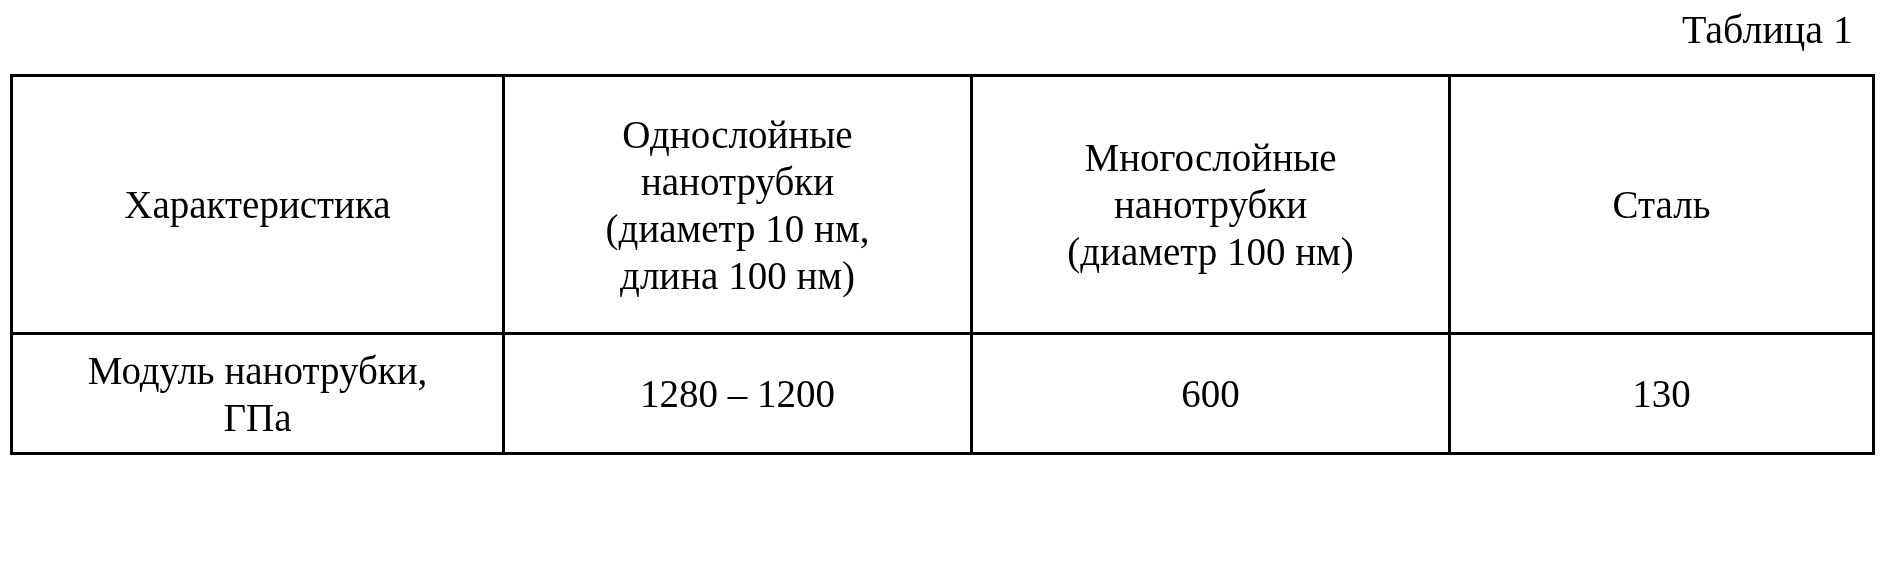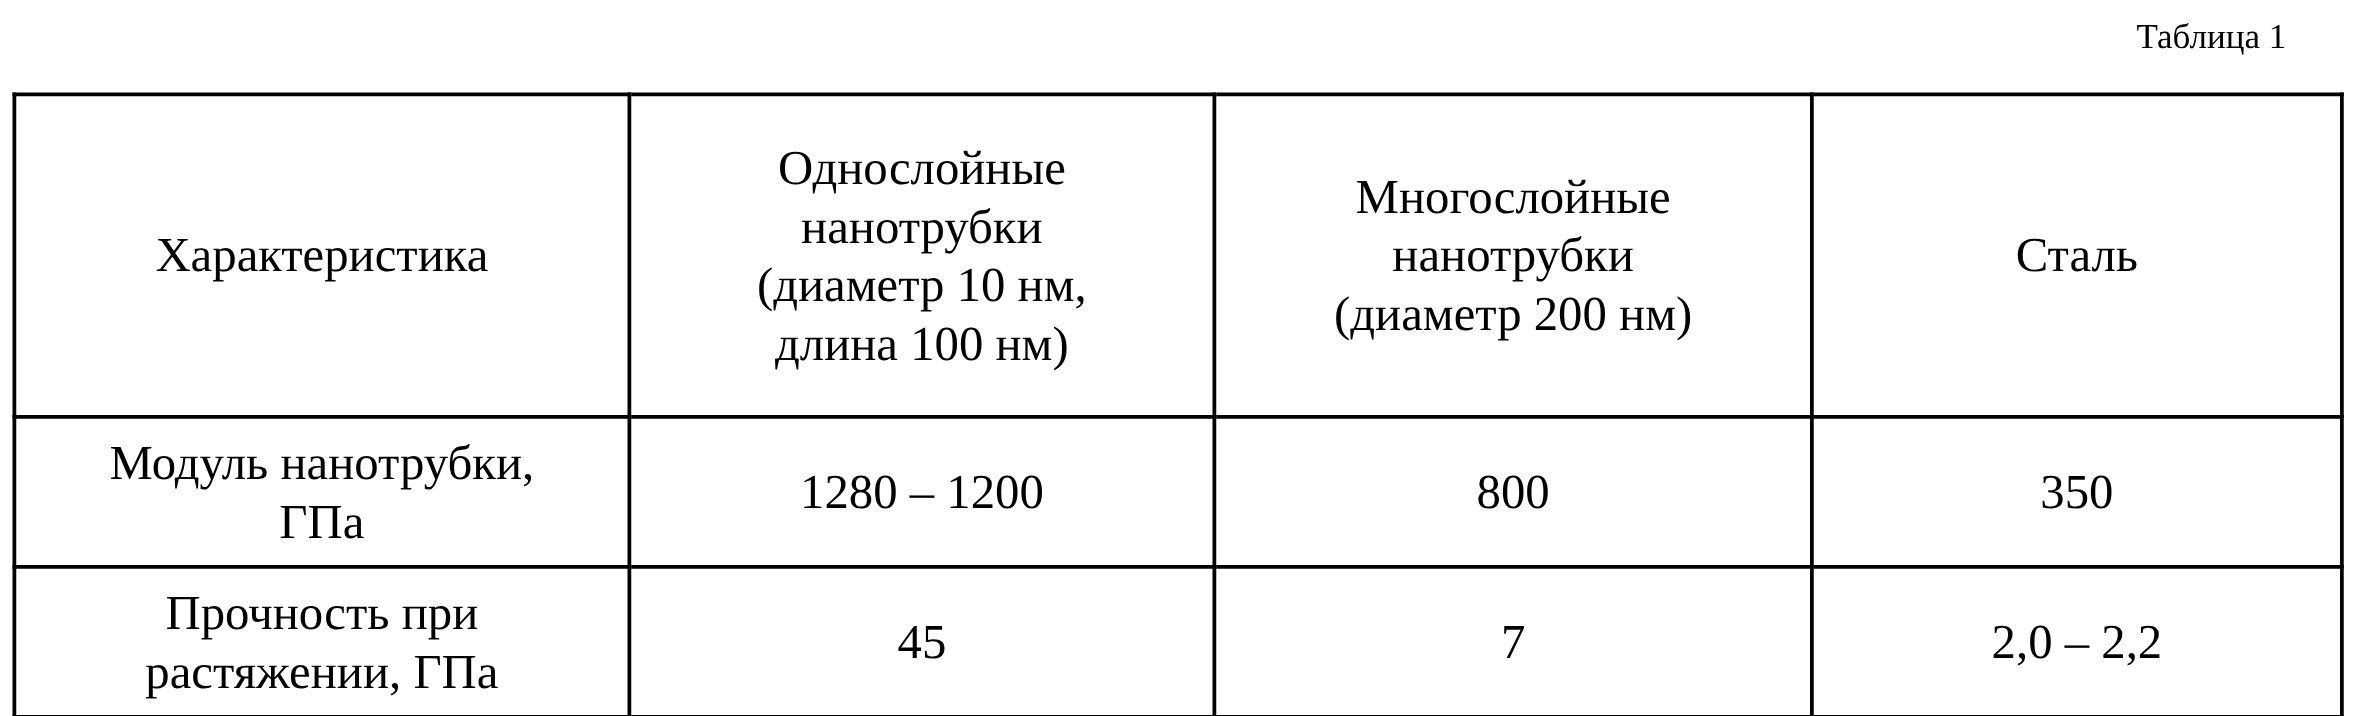--- a/index.html
+++ b/index.html
@@ -16,22 +16,22 @@
   }
   .page {
     position: relative;
     width: 1889px;
     height: 573px;
     box-sizing: border-box;
   }
   .caption {
     position: absolute;
     top: 6px;
-    right: 60px;
-    font-size: 28px;
+    right: 36px;
+    font-size: 40px;
     line-height: 48px;
     white-space: nowrap;
   }
   .table-wrap {
     position: absolute;
     left: 10px;
     top: 74px;
     width: 1862px;
   }
   table.data-table {
@@ -80,34 +80,27 @@
       </colgroup>
       <tbody>
         <tr>
           <td class="head-cell multiline">Характеристика</td>
           <td class="head-cell multiline">Однослойные
 нанотрубки
 (диаметр 10 нм,
 длина 100 нм)</td>
           <td class="head-cell multiline">Многослойные
 нанотрубки
-(диаметр 200 нм)</td>
+(диаметр 100 нм)</td>
           <td class="head-cell multiline">Сталь</td>
         </tr>
         <tr>
           <td class="body-cell multiline">Модуль нанотрубки,
 ГПа</td>
           <td class="body-cell">1280 – 1200</td>
-          <td class="body-cell">800</td>
-          <td class="body-cell">350</td>
-        </tr>
-        <tr>
-          <td class="body-cell multiline">Прочность при
-растяжении, ГПа</td>
-          <td class="body-cell">45</td>
-          <td class="body-cell">7</td>
-          <td class="body-cell">2,0 – 2,2</td>
+          <td class="body-cell">600</td>
+          <td class="body-cell">130</td>
         </tr>
       </tbody>
     </table>
   </div>
 
 </div>
 
 </body></html>

